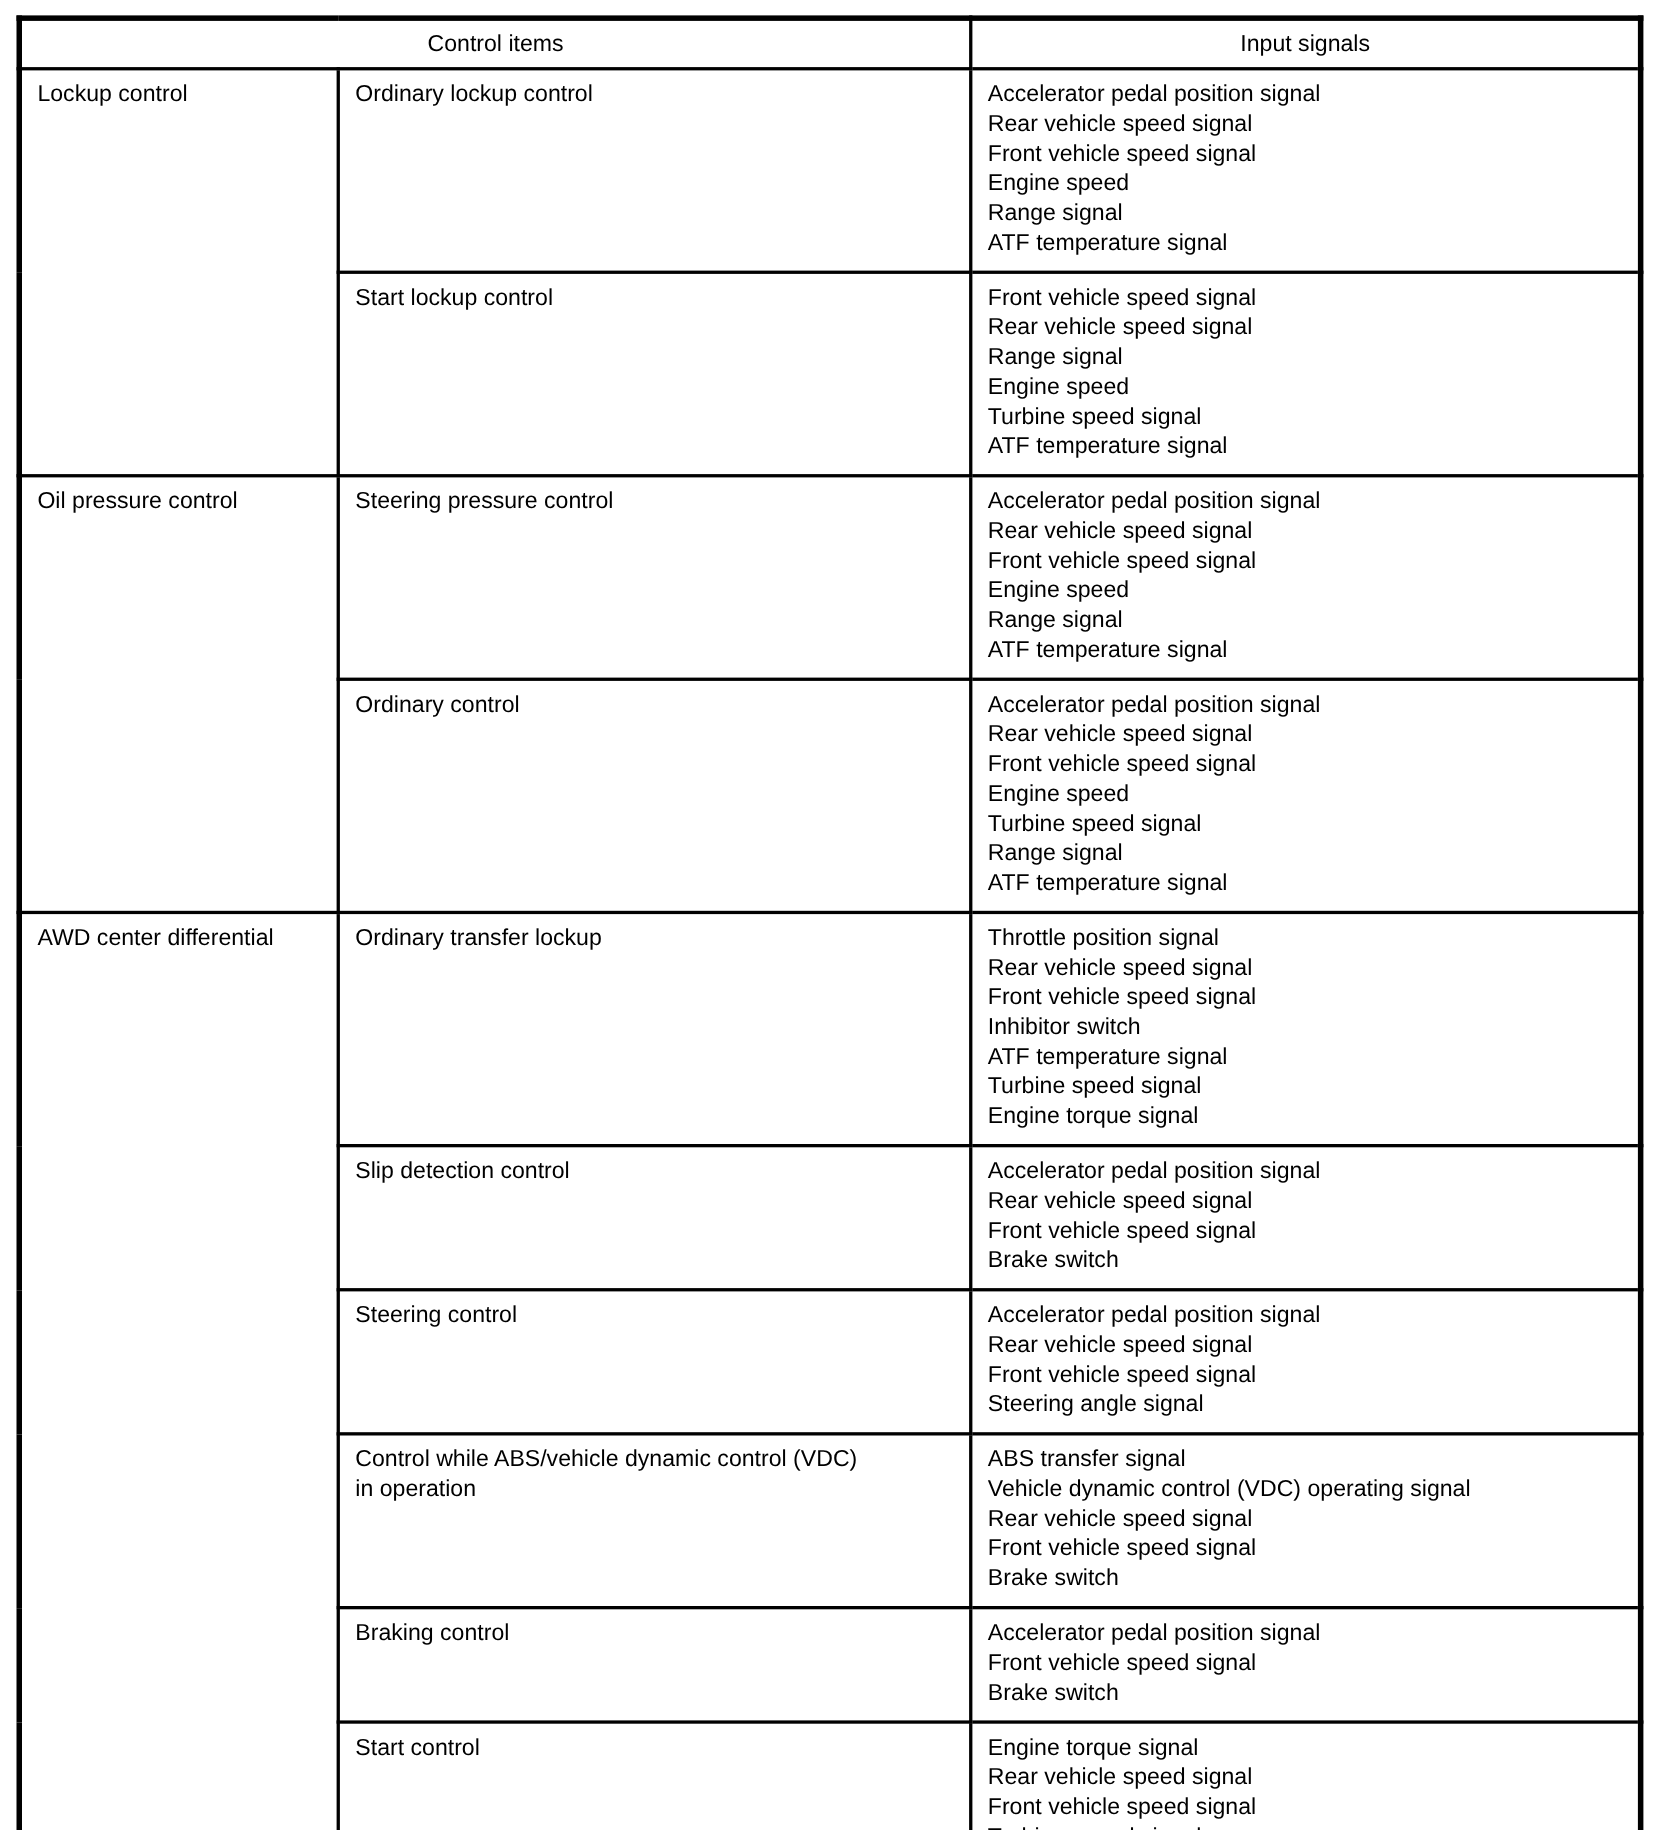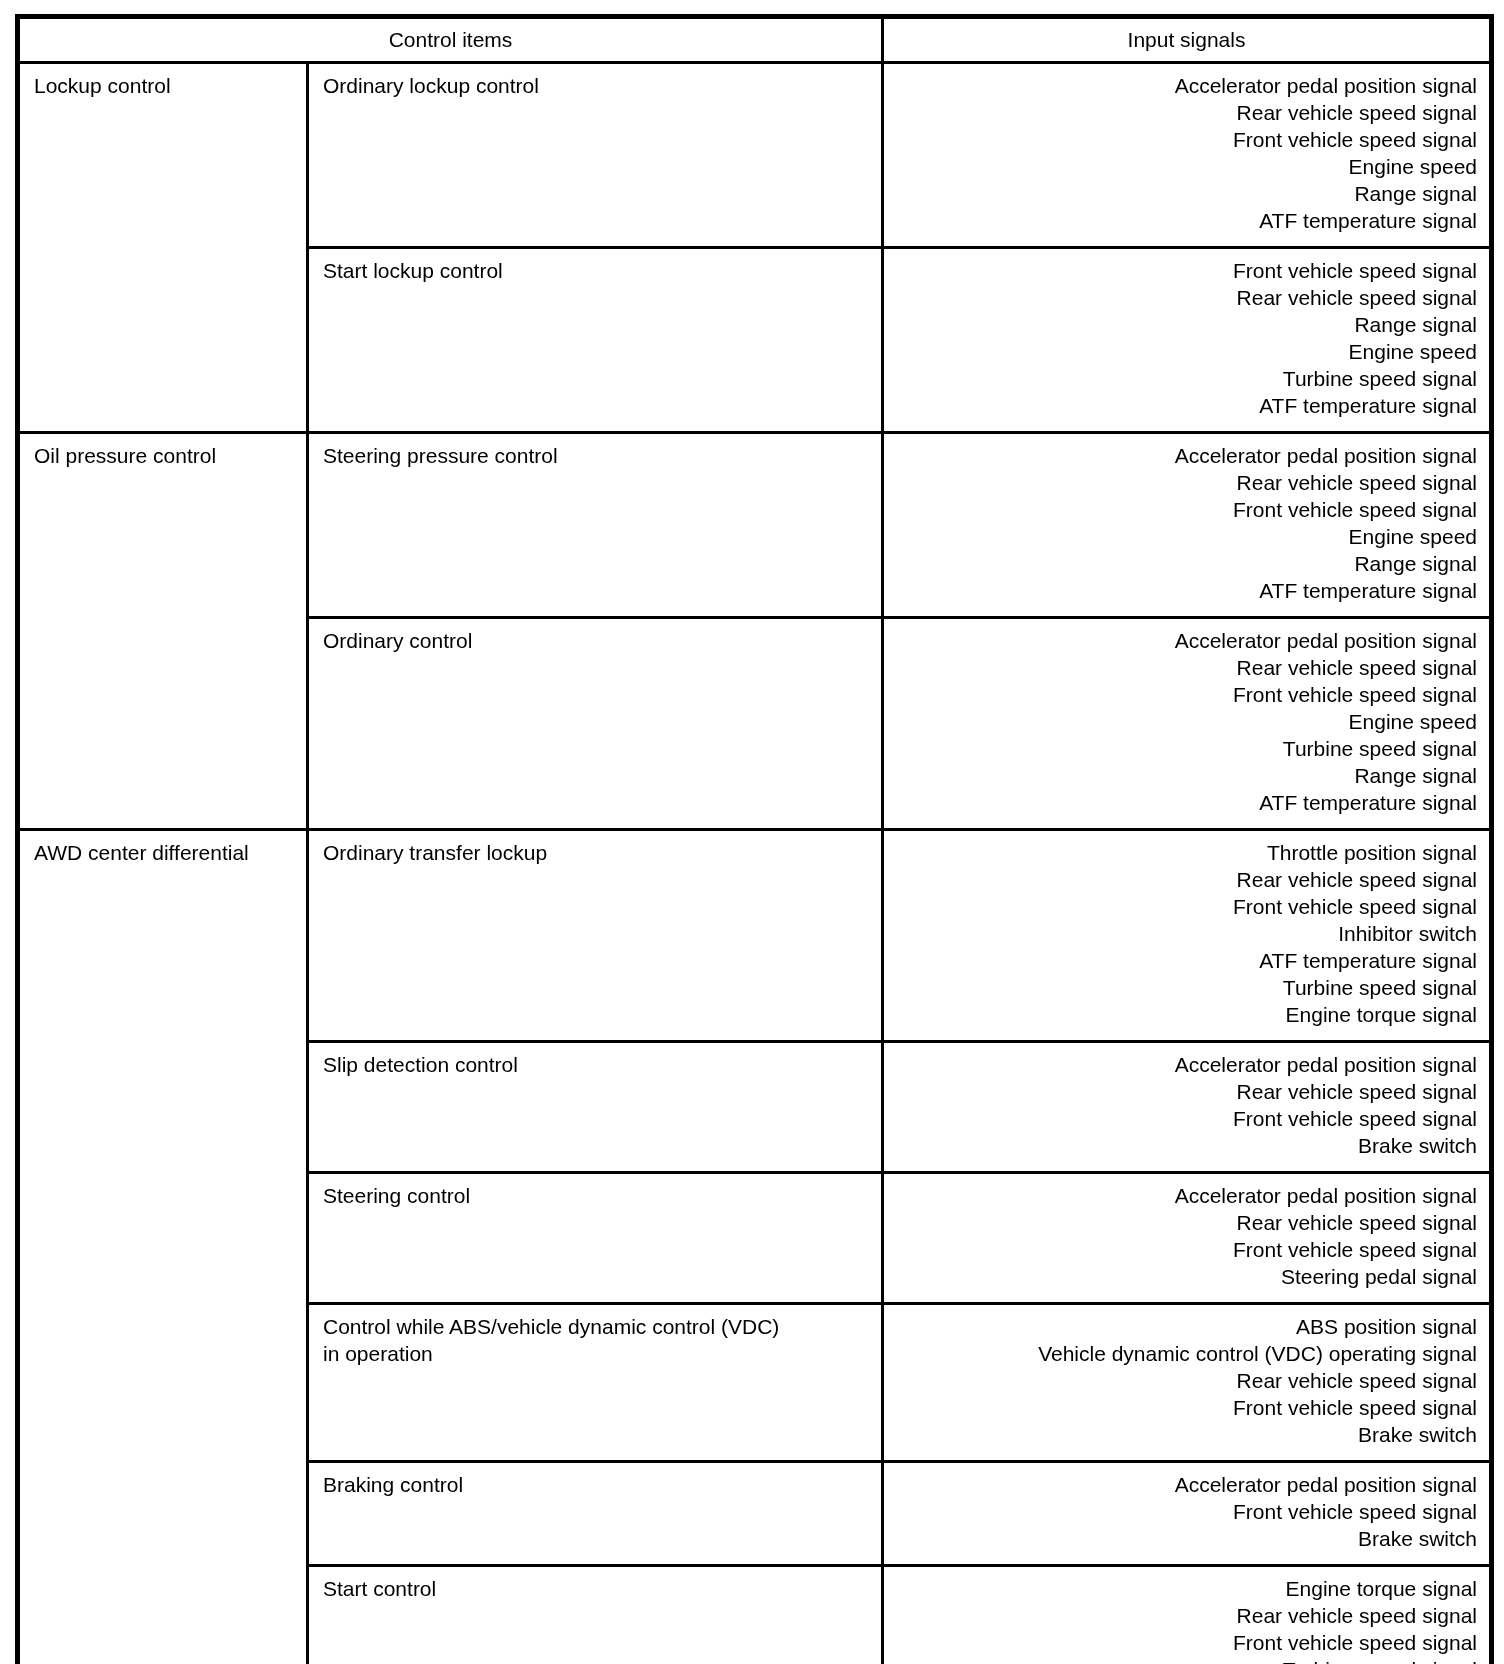--- a/index.html
+++ b/index.html
@@ -35,21 +35,21 @@
     padding: 7px 6px 8px 6px;
     height: 44px;
     vertical-align: middle;
   }
   .signal-table td {
     padding: 8px 12px 12px 14px;
     text-align: left;
   }
   td.group-cell { white-space: normal; margin-top: 28px; }
   td.control-cell { white-space: pre-line; }
-  .signals-cell div { white-space: nowrap; text-align: right; }
+  .signals-cell div { white-space: nowrap; }
 </style>
 </head>
 <body>
 
 <div class="page">
   <table class="signal-table">
     <colgroup>
       <col style="width: 290px">
       <col style="width: 575px">
       <col style="width: 609px">
@@ -129,28 +129,28 @@
             <div>Front vehicle speed signal</div>
             <div>Brake switch</div>
           </td>
         </tr>
         <tr>
           <td class="control-cell">Steering control</td>
           <td class="signals-cell">
             <div>Accelerator pedal position signal</div>
             <div>Rear vehicle speed signal</div>
             <div>Front vehicle speed signal</div>
-            <div>Steering pedal signal</div>
+            <div>Steering angle signal</div>
           </td>
         </tr>
         <tr>
           <td class="control-cell">Control while ABS/vehicle dynamic control (VDC)
 in operation</td>
           <td class="signals-cell">
-            <div>ABS position signal</div>
+            <div>ABS transfer signal</div>
             <div>Vehicle dynamic control (VDC) operating signal</div>
             <div>Rear vehicle speed signal</div>
             <div>Front vehicle speed signal</div>
             <div>Brake switch</div>
           </td>
         </tr>
         <tr>
           <td class="control-cell">Braking control</td>
           <td class="signals-cell">
             <div>Accelerator pedal position signal</div>

